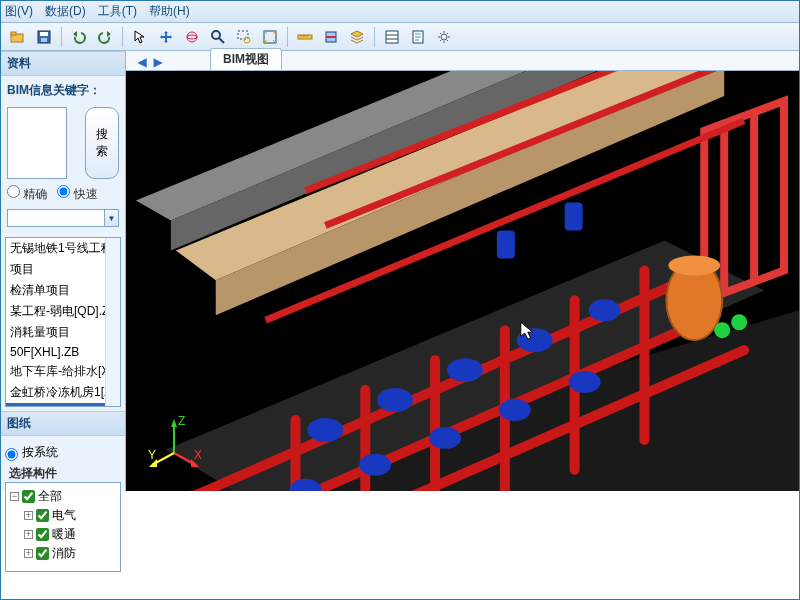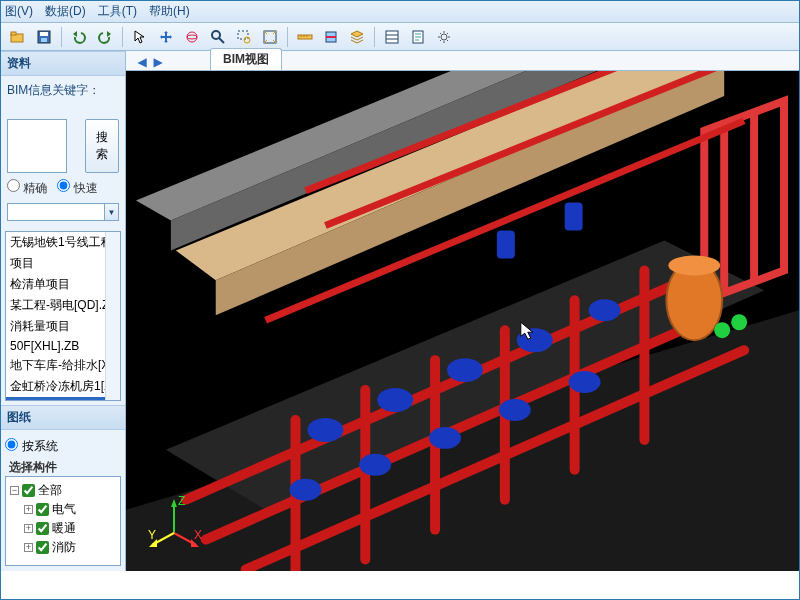--- a/index.html
+++ b/index.html
@@ -2,37 +2,37 @@
 <html><head>
 <meta charset="utf-8">
 <style>
 * { margin: 0; padding: 0; box-sizing: border-box; font-family: "Microsoft YaHei", SimSun, sans-serif; font-size: 12px; }
 body { width: 800px; height: 600px; background: #fff; overflow: hidden; border: 1px solid #2a7ab0; }
 .menubar { height: 22px; background: linear-gradient(#e8f1fb, #d5e6f7); display: flex; align-items: center; padding-left: 4px; gap: 12px; border-bottom: 1px solid #9bbcd8; }
 .menubar span { color: #1a4a7a; cursor: default; }
 .toolbar { height: 28px; background: linear-gradient(#f0f6fd, #dbe9f7); display: flex; align-items: center; padding: 0 6px; gap: 4px; border-bottom: 1px solid #9bbcd8; }
 .tbtn { width: 22px; height: 22px; display: flex; align-items: center; justify-content: center; border: 1px solid transparent; border-radius: 2px; }
 .tsep { width: 1px; height: 20px; background: #a8c0d8; margin: 0 2px; }
-.main { display: flex; height: 520px; }
+.main { display: flex; height: 440px; }
 .sidebar { width: 125px; background: #eaf2fb; border-right: 1px solid #9bbcd8; display: flex; flex-direction: column; }
 .panel-head { background: linear-gradient(#dbe9f7, #c8ddf2); padding: 3px 6px; color: #1a4a7a; font-weight: bold; border-bottom: 1px solid #b0cce6; border-top: 1px solid #b0cce6; }
 .search-area { padding: 6px; }
-.search-label { color: #1a4a7a; margin-bottom: 20px; }
+.search-label { color: #1a4a7a; margin-bottom: 8px; font-weight: bold; }
 .search-row { display: flex; gap: 4px; margin-bottom: 6px; }
 .search-row input { flex: 1; width: 60px; border: 1px solid #7fa6c9; padding: 2px; }
-.search-row button { padding: 9px 8px; border: 1px solid #7fa6c9; background: linear-gradient(#fff,#e0ecf8); border-radius: 2px; margin-left: 14px; }
+.search-row button { padding: 18px 8px; border: 1px solid #7fa6c9; background: linear-gradient(#fff,#e0ecf8); border-radius: 10px; margin-left: 14px; }
 .radio-row { display: flex; gap: 10px; align-items: flex-start; color: #333; }
 .dropdown-stub { height: 18px; border: 1px solid #7fa6c9; background: #fff; margin-top: 6px; display: flex; }
 .dropdown-stub .arrow { width: 14px; border-left: 1px solid #7fa6c9; background: linear-gradient(#f0f6fd,#d5e6f7); display: flex; align-items: center; justify-content: center; margin-left: auto; font-size: 8px; color: #246; }
 .project-list { flex: 0 0 auto; background: #fff; border: 1px solid #7fa6c9; margin: 4px; height: 170px; overflow: hidden; position: relative; }
 .project-list .item { padding: 2px 4px; white-space: nowrap; overflow: hidden; text-overflow: clip; color: #000; }
 .project-list .item.selected { background: #2a6ac2; color: #fff; }
 .project-list .scrollbar { position: absolute; right: 0; top: 0; bottom: 0; width: 15px; background: #eef4fb; border-left: 1px solid #cde; }
 .tree-panel { margin: 4px; }
-.tree-radio { display: flex; align-items: flex-start; gap: 4px; margin: 4px 0; }
+.tree-radio { display: flex; align-items: flex-end; gap: 4px; margin: 4px 0; }
 .tree-label { font-weight: bold; color: #333; margin: 2px 0 0 4px; }
 .tree { background: #fff; border: 1px solid #7fa6c9; padding: 4px; height: 90px; overflow: auto; }
 .tree-node { display: flex; align-items: center; gap: 3px; padding: 1px 0; }
 .tree-node .exp { width: 9px; height: 9px; border: 1px solid #888; display: flex; align-items: center; justify-content: center; font-size: 9px; line-height: 1; color: #555; }
 .tree-node input[type=checkbox] { accent-color: #2a8a2a; }
 .tree-indent1 { margin-left: 14px; }
 .viewport-wrap { flex: 1; display: flex; flex-direction: column; background: #fff; }
 .viewport-tabs { height: 20px; background: #f4f8fd; display: flex; align-items: flex-end; padding-left: 8px; gap: 0; border-bottom: 1px solid #9bbcd8; }
 .vp-tab { padding: 2px 12px; background: #fff; border: 1px solid #9bbcd8; border-bottom: none; border-radius: 3px 3px 0 0; font-weight: bold; color: #333; margin-right: 2px; margin-left: 44px; }
 .vp-tab-nav { width: 16px; height: 16px; display: flex; align-items: center; justify-content: center; color: #2a6ac2; }

